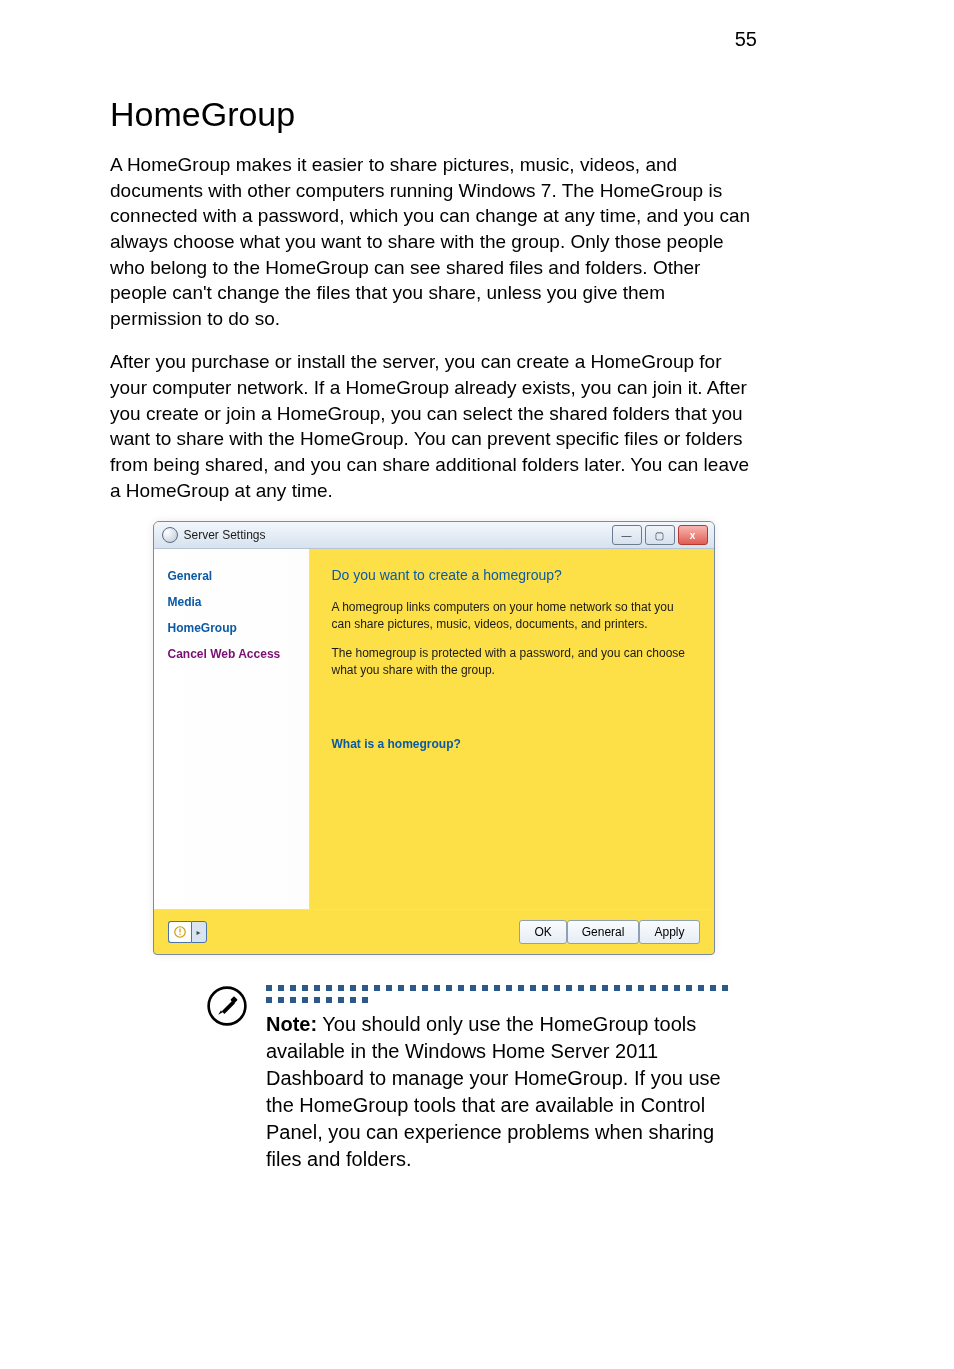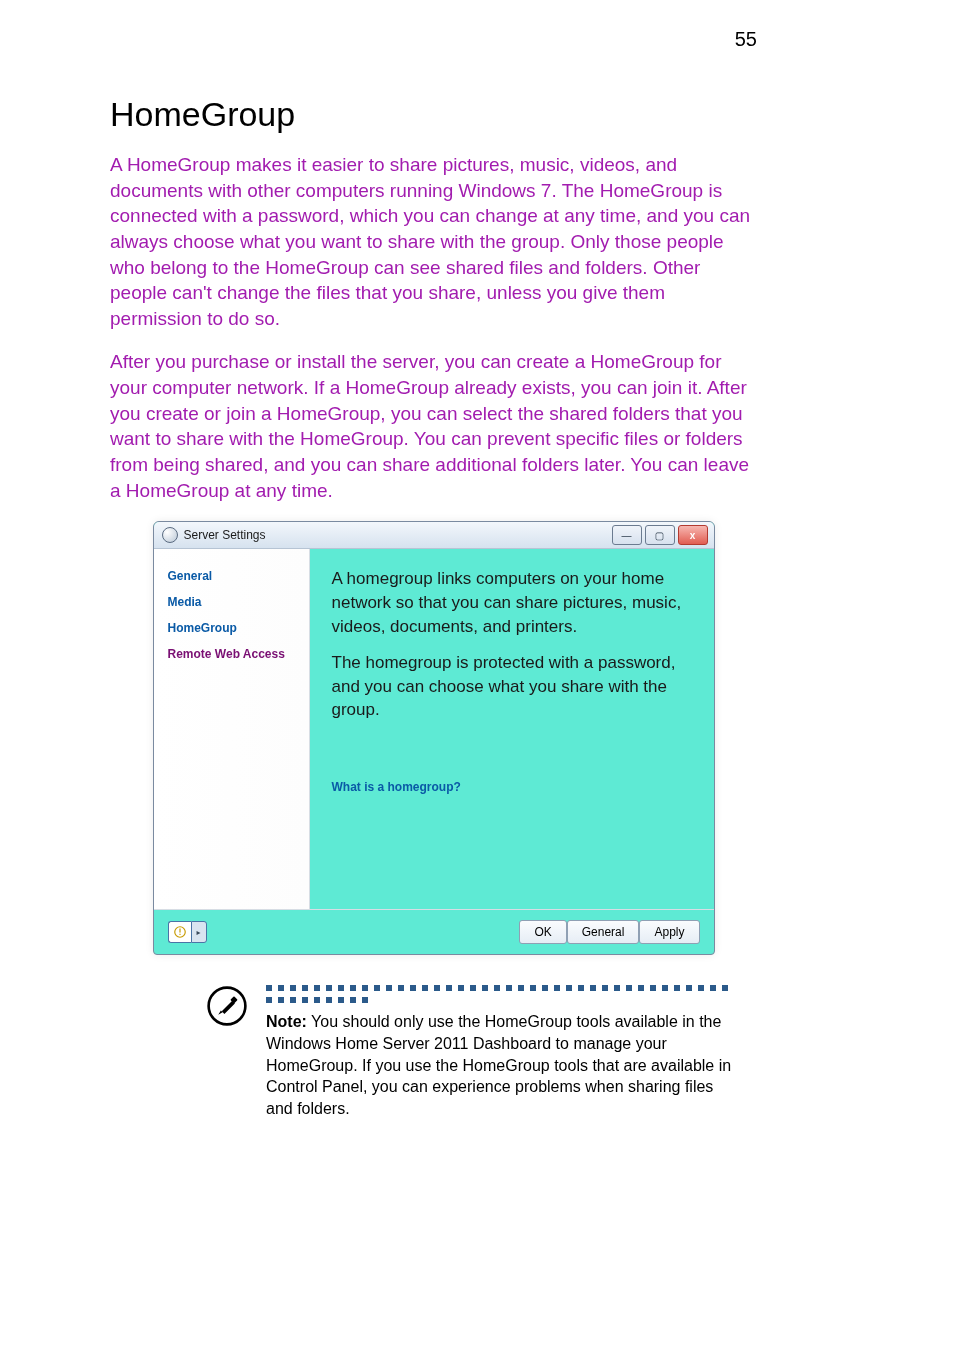--- a/index.html
+++ b/index.html
@@ -25,34 +25,34 @@
   .h1 {
     font-size: 34px;
     font-weight: 400;
     margin: 55px 0 18px 0;
     color: #000;
   }
   .para {
     font-size: 19px;
     line-height: 1.35;
     margin: 0 0 18px 0;
-    color: #a21caf;
+    color: #000000;
   }
   
   .dialog-wrap {
     display: flex;
     justify-content: center;
     margin: 10px 0 30px 0;
   }
   .dialog {
     width: 560px;
     border: 1px solid #7a8aa0;
     border-radius: 6px 6px 4px 4px;
     overflow: hidden;
-    background: #5eead4;
+    background: #fde047;
     box-shadow: 0 0 8px rgba(0,0,0,0.08);
     font-size: 12px;
   }
   .titlebar {
     height: 26px;
     display: flex;
     align-items: center;
     justify-content: space-between;
     padding: 0 6px 0 8px;
     background: linear-gradient(#f3f7fc, #d6e2ef);
@@ -116,21 +116,21 @@
     margin-bottom: 16px;
   }
   .status-row {
     display:flex; align-items:center; gap:8px;
     margin: 6px 0 14px 0;
   }
   .hg-icon {
     width: 22px; height: 22px;
   }
   .status-text { color:#0a873a; font-size:12px; }
-  .body-text { font-size:17px; color:#1a1a1a; line-height:1.4; margin-bottom:12px; }
+  .body-text { font-size:12px; color:#1a1a1a; line-height:1.4; margin-bottom:12px; }
   .create-row { display:flex; justify-content:flex-end; margin-top:6px; }
   .btn {
     border:1px solid #8fa0b4;
     background: linear-gradient(#fafcfe,#e6edf5);
     padding: 4px 14px;
     font-size:12px;
     border-radius:3px;
     cursor:pointer;
   }
   .btn.green-text { color:#0a873a; border-color:#7aa77a; }
@@ -176,21 +176,21 @@
   }
   .note-icon {
     width: 42px; height: 42px; flex-shrink:0;
   }
   .dashes {
     display:flex; flex-wrap:wrap; gap:6px;
     margin-bottom: 8px;
   }
   .dash { width:6px; height:6px; background:#2b5a8a; }
   .note-text {
-    font-size: 16px;
+    font-size: 20px;
     line-height: 1.35;
     color:#000;
   }
   .note-text .bold { font-weight:700; }
 </style>
 </head>
 <body>
 
 <div class="page">
 
@@ -214,24 +214,25 @@
           <span class="winbtn">▢</span>
           <span class="winbtn close">x</span>
         </div>
       </div>
 
       <div class="dialog-body">
         <div class="sidebar">
           <div class="side-item">General</div>
           <div class="side-item">Media</div>
           <div class="side-item">HomeGroup</div>
-          <div class="side-item selected">Remote Web Access</div>
+          <div class="side-item selected">Cancel Web Access</div>
         </div>
 
         <div class="right-pane">
+          <div class="headline">Do you want to create a homegroup?</div>
 
 
           <div class="body-text">A homegroup links computers on your home network so that you can share pictures, music, videos, documents, and printers.</div>
           <div class="body-text">The homegroup is protected with a password, and you can choose what you share with the group.</div>
 
 
           <div class="link">What is a homegroup?</div>
         </div>
       </div>
 

